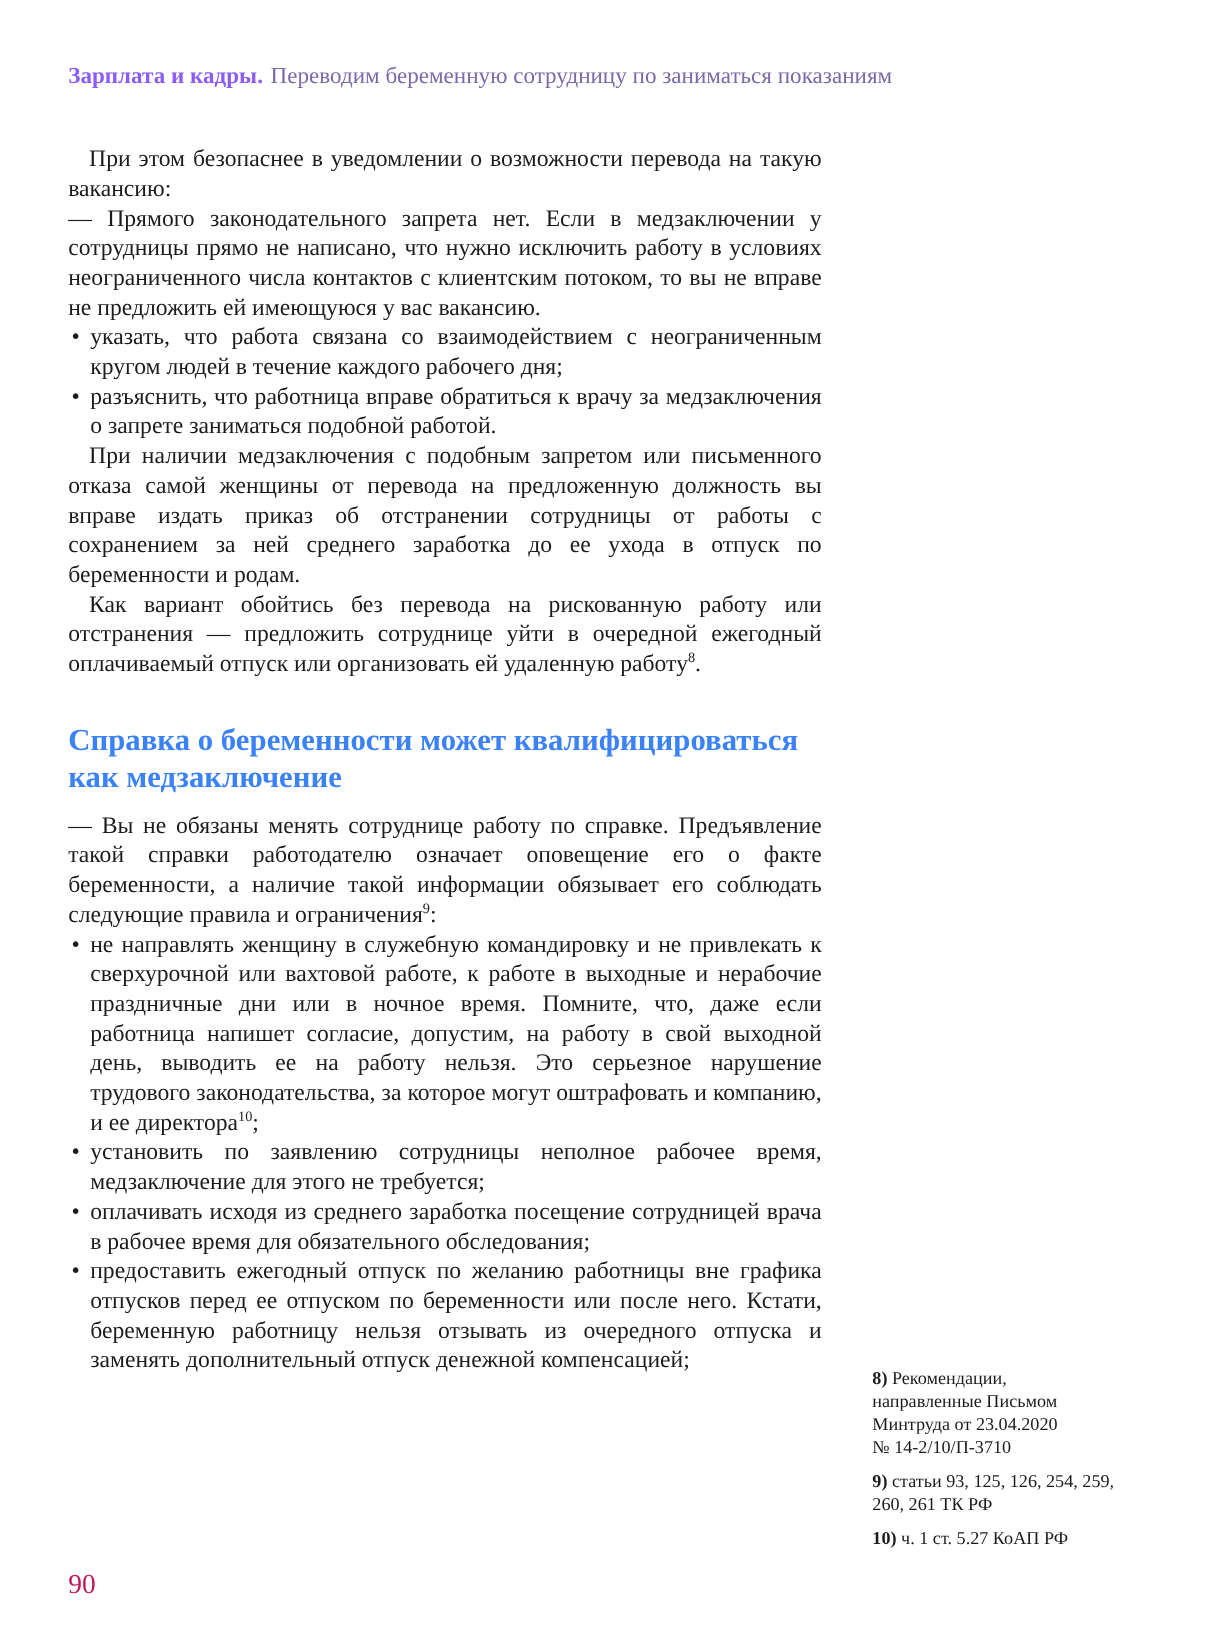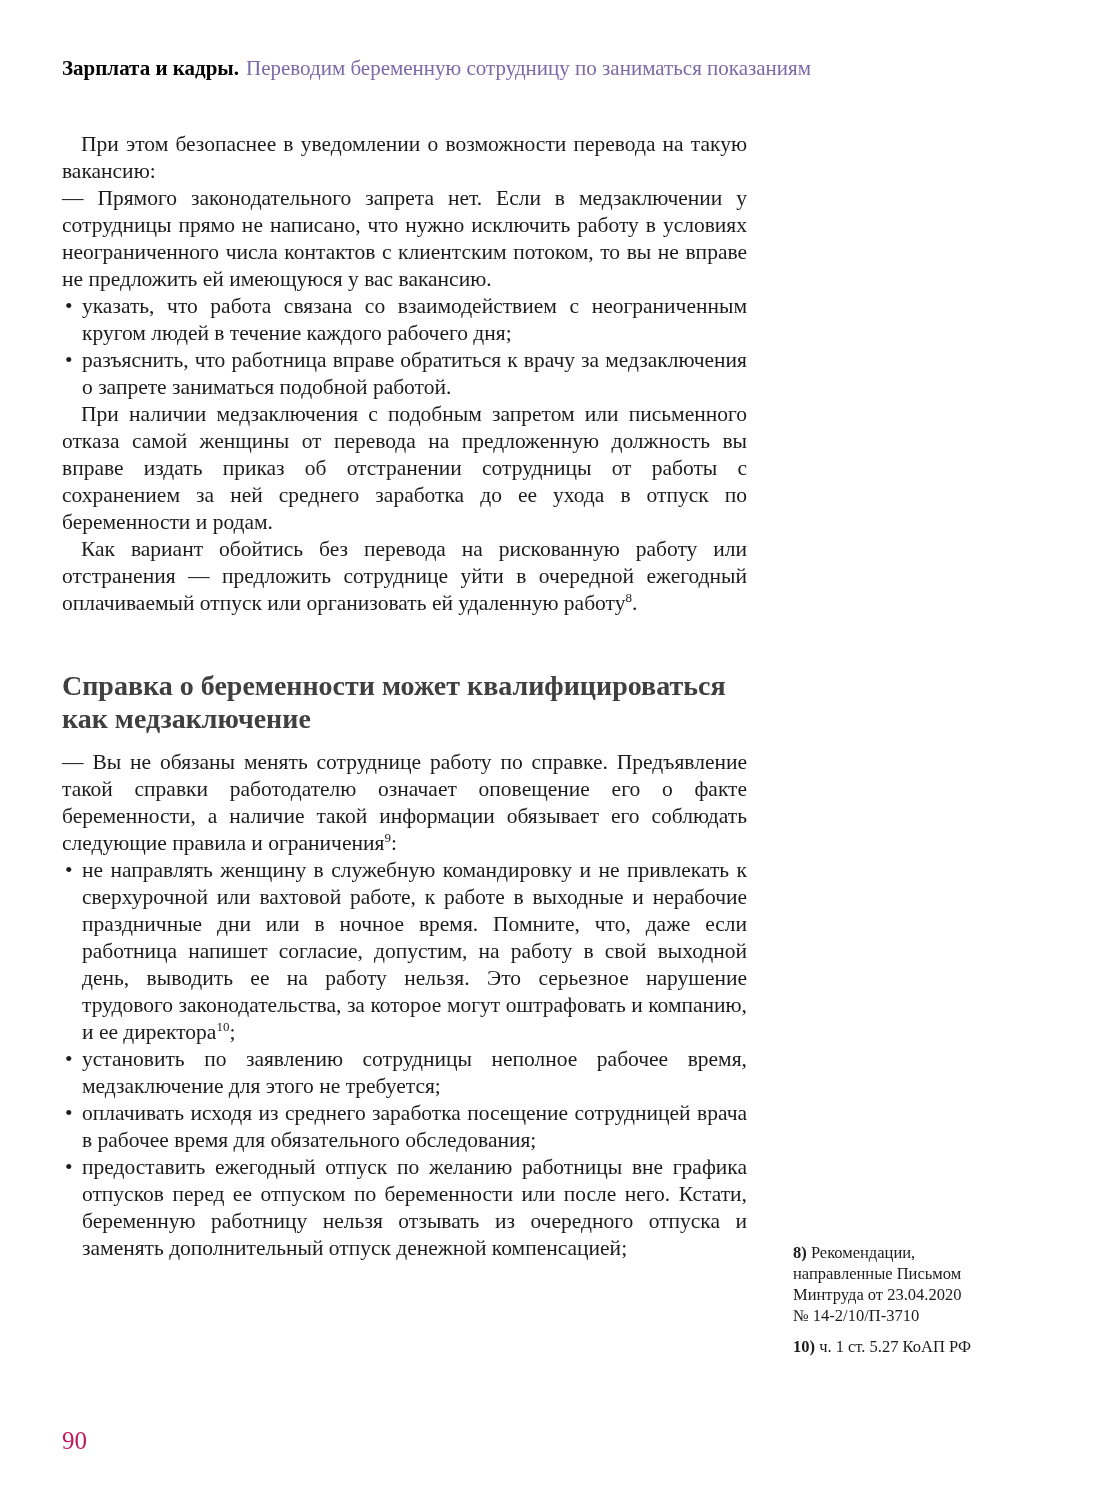--- a/index.html
+++ b/index.html
@@ -14,43 +14,43 @@
   }
   .running-head {
     position: absolute;
     left: 62px;
     top: 55px;
     width: 990px;
     font-size: 21px;
     line-height: 26px;
     white-space: nowrap;
   }
-  .brand { font-weight: bold; color: #000000; margin-right: 7px; }
+  .brand { font-weight: bold; color: #8b5cf6; margin-right: 7px; }
   .subtitle { color: #7a69a8; }
   .main-col {
     position: absolute;
     left: 62px;
     top: 131px;
     width: 685px;
     font-size: 21.5px;
     line-height: 27px;
     text-align: justify;
   }
   .para { margin: 0; }
   .indent { text-indent: 19px; }
   .bullets { list-style: none; margin: 0; padding: 0; }
   .bullets li { position: relative; padding-left: 20px; }
   .bul { position: absolute; left: 3px; top: 0; }
   sup { font-size: 13px; line-height: 0; }
   .heading {
     font-size: 28px;
     line-height: 33px;
     font-weight: bold;
-    color: #404040;
-    margin: 52px 0 14px 0;
+    color: #3b82f6;
+    margin: 40px 0 14px 0;
     text-align: left;
   }
   .question { font-weight: bold; color: #121212; }
   .at-badge {
     display: inline-flex;
     align-items: center;
     justify-content: center;
     width: 27px;
     height: 27px;
     background: #6b5a9c;
@@ -133,19 +133,23 @@
   </main>
 
   <aside class="footnotes">
     <div class="footnote">
       <span class="fn-num">8)</span> <span class="fn-text">Рекомендации,
 направленные Письмом
 Минтруда от 23.04.2020
 № 14-2/10/П-3710</span>
     </div>
     <div class="footnote">
+      <span class="fn-num">9)</span> <span class="fn-text">статьи 93, 125, 126, 254, 259,
+260, 261 ТК РФ</span>
+    </div>
+    <div class="footnote">
       <span class="fn-num">10)</span> <span class="fn-text">ч. 1 ст. 5.27 КоАП РФ</span>
     </div>
   </aside>
 
   <div class="page-number">90</div>
 
 </div>
 
 </body></html>

